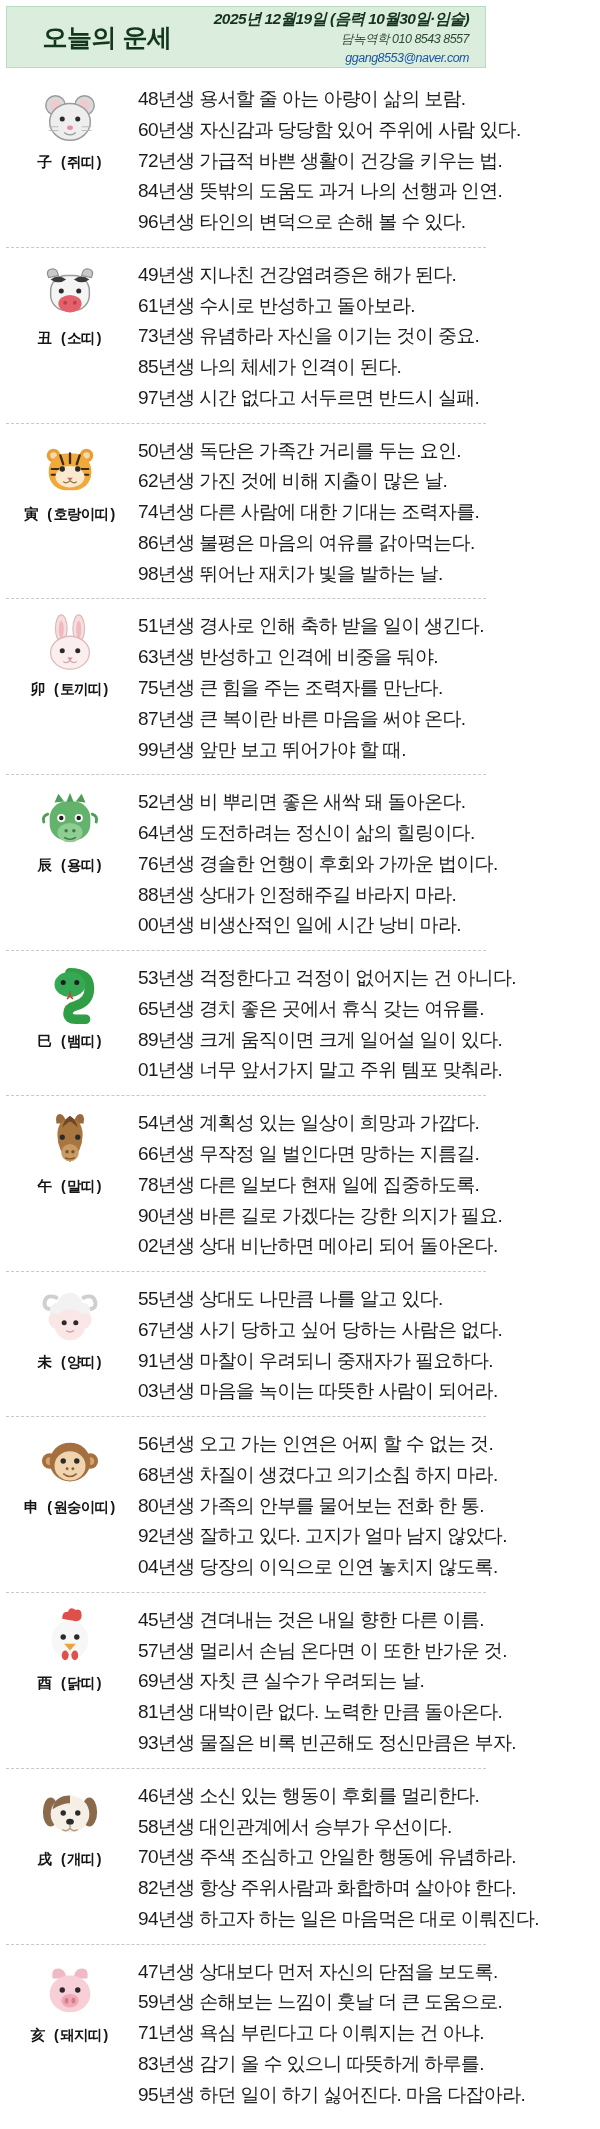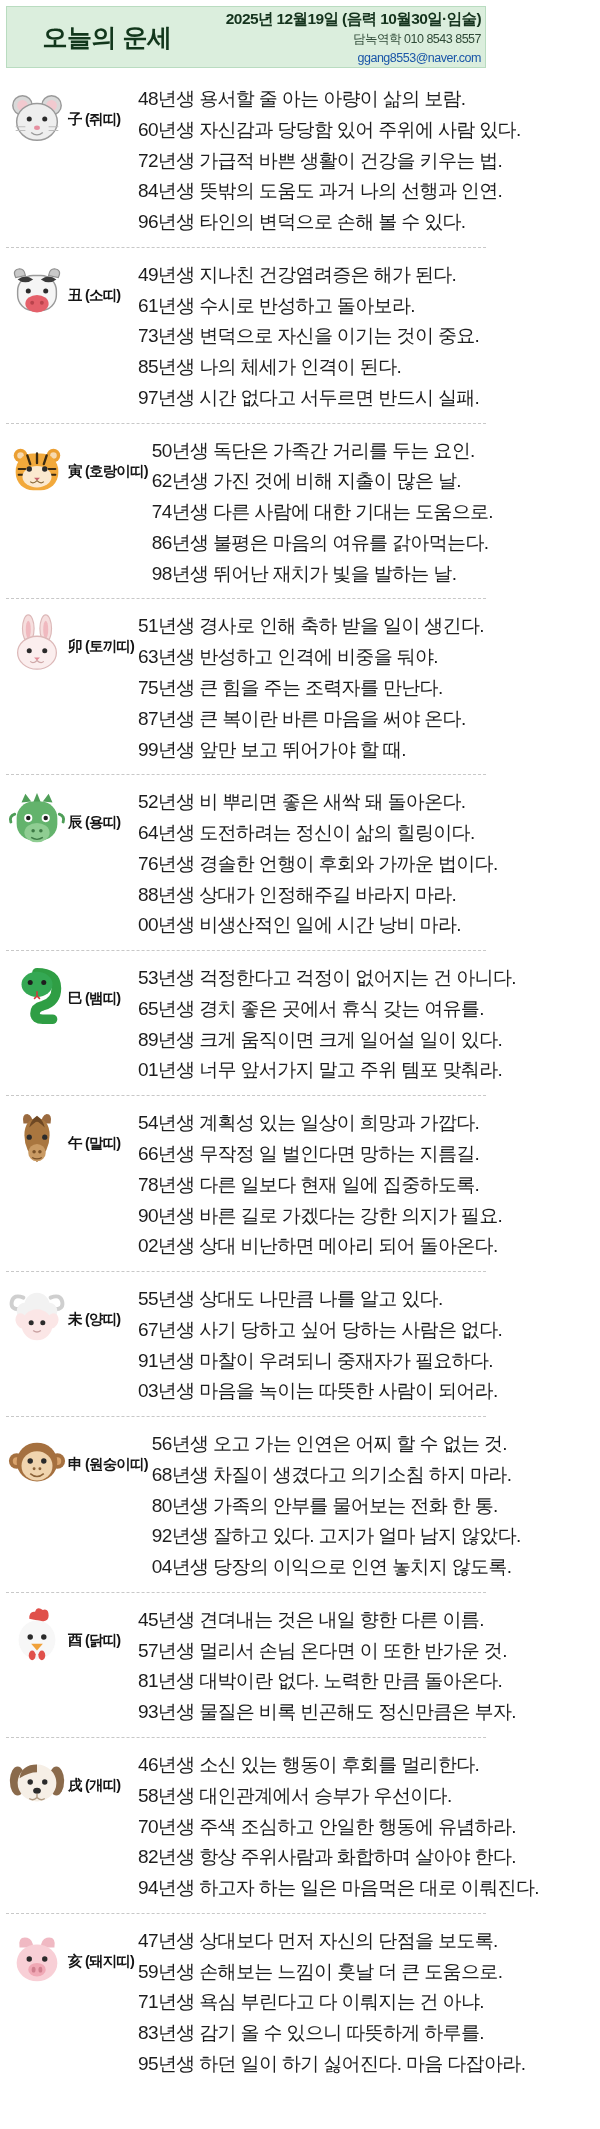--- a/index.html
+++ b/index.html
@@ -38,22 +38,23 @@
     font-weight: bold;
     letter-spacing: -0.5px;
     color: #12371c;
   }
   .header-right {
     flex: 1 1 auto;
     display: flex;
     flex-direction: column;
     align-items: flex-end;
     justify-content: center;
-    padding-right: 4px;
+    padding-right: 16px;
     text-align: right;
+    font-style: italic;
   }
   .header-date {
     font-size: 15.5px;
     font-weight: bold;
     color: #14331d;
     letter-spacing: -0.6px;
     line-height: 1.5;
   }
   .header-contact {
     font-size: 12.5px;
@@ -76,24 +77,25 @@
     border-bottom: 1px dashed #c8c8c8;
     padding: 10px 0 9px 0;
     box-sizing: border-box;
   }
   .zodiac-row:last-child {
     border-bottom: none;
   }
   .sign-cell {
     flex: 0 0 128px;
     display: flex;
-    flex-direction: row;
+    flex-direction: column;
     align-items: center;
     justify-content: flex-start;
     padding-top: 4px;
+    font-family: Liberation Mono, monospace;
   }
   .sign-icon {
     width: 62px;
     height: 62px;
     display: block;
   }
   .sign-label {
     margin-top: 5px;
     font-size: 14.5px;
     font-weight: bold;
@@ -165,21 +167,21 @@
           <circle cx="41" cy="30" r="2.6" fill="#2b2b2b"></circle>
           <ellipse cx="32" cy="43" rx="12" ry="9" fill="#e4606a"></ellipse>
           <circle cx="27" cy="42" r="2" fill="#b9434c"></circle>
           <circle cx="37" cy="42" r="2" fill="#b9434c"></circle>
         </svg>
         <div class="sign-label">丑 (소띠)</div>
       </div>
       <div class="lines-cell">
         <div class="fortune-line">49년생 지나친 건강염려증은 해가 된다.</div>
         <div class="fortune-line">61년생 수시로 반성하고 돌아보라.</div>
-        <div class="fortune-line">73년생 변덕으로 자신을 이기는 것이 중요.</div>
+        <div class="fortune-line">73년생 유념하라 자신을 이기는 것이 중요.</div>
         <div class="fortune-line">85년생 나의 체세가 인격이 된다.</div>
         <div class="fortune-line">97년생 시간 없다고 서두르면 반드시 실패.</div>
       </div>
     </div>
 
     <div class="zodiac-row">
       <div class="sign-cell">
         <svg class="sign-icon" viewBox="0 0 64 64">
           <circle cx="15" cy="18" r="7" fill="#eb9f32"></circle>
           <circle cx="49" cy="18" r="7" fill="#eb9f32"></circle>
@@ -192,21 +194,21 @@
           <circle cx="24" cy="32" r="2.8" fill="#2b2b2b"></circle>
           <circle cx="40" cy="32" r="2.8" fill="#2b2b2b"></circle>
           <path d="M29 41 h6 l-3 3 z" fill="#c4606a"></path>
           <path d="M32 44 q-4 4 -7 1 M32 44 q4 4 7 1" stroke="#8a6a3a" stroke-width="1.3" fill="none"></path>
         </svg>
         <div class="sign-label">寅 (호랑이띠)</div>
       </div>
       <div class="lines-cell">
         <div class="fortune-line">50년생 독단은 가족간 거리를 두는 요인.</div>
         <div class="fortune-line">62년생 가진 것에 비해 지출이 많은 날.</div>
-        <div class="fortune-line">74년생 다른 사람에 대한 기대는 도움으로.</div>
+        <div class="fortune-line">74년생 다른 사람에 대한 기대는 조력자를.</div>
         <div class="fortune-line">86년생 불평은 마음의 여유를 갉아먹는다.</div>
         <div class="fortune-line">98년생 뛰어난 재치가 빛을 발하는 날.</div>
       </div>
     </div>
 
     <div class="zodiac-row">
       <div class="sign-cell">
         <svg class="sign-icon" viewBox="0 0 64 64">
           <ellipse cx="23" cy="16" rx="6" ry="14" fill="#f6dede" stroke="#dcb8b8" stroke-width="1.2"></ellipse>
           <ellipse cx="41" cy="16" rx="6" ry="14" fill="#f6dede" stroke="#dcb8b8" stroke-width="1.2"></ellipse>
@@ -361,20 +363,21 @@
           <path d="M26 38 h12 l-6 7 z" fill="#f0a13a"></path>
           <path d="M25 47 q3 5 6 2 M39 47 q-3 5 -6 2" fill="#e0504a"></path>
           <ellipse cx="27" cy="50" rx="3.5" ry="5" fill="#e0504a"></ellipse>
           <ellipse cx="37" cy="50" rx="3.5" ry="5" fill="#e0504a"></ellipse>
         </svg>
         <div class="sign-label">酉 (닭띠)</div>
       </div>
       <div class="lines-cell">
         <div class="fortune-line">45년생 견뎌내는 것은 내일 향한 다른 이름.</div>
         <div class="fortune-line">57년생 멀리서 손님 온다면 이 또한 반가운 것.</div>
+        <div class="fortune-line">69년생 자칫 큰 실수가 우려되는 날.</div>
         <div class="fortune-line">81년생 대박이란 없다. 노력한 만큼 돌아온다.</div>
         <div class="fortune-line">93년생 물질은 비록 빈곤해도 정신만큼은 부자.</div>
       </div>
     </div>
 
     <div class="zodiac-row">
       <div class="sign-cell">
         <svg class="sign-icon" viewBox="0 0 64 64">
           <ellipse cx="12" cy="30" rx="8" ry="15" fill="#8a6a4b"></ellipse>
           <ellipse cx="52" cy="30" rx="8" ry="15" fill="#8a6a4b"></ellipse>

